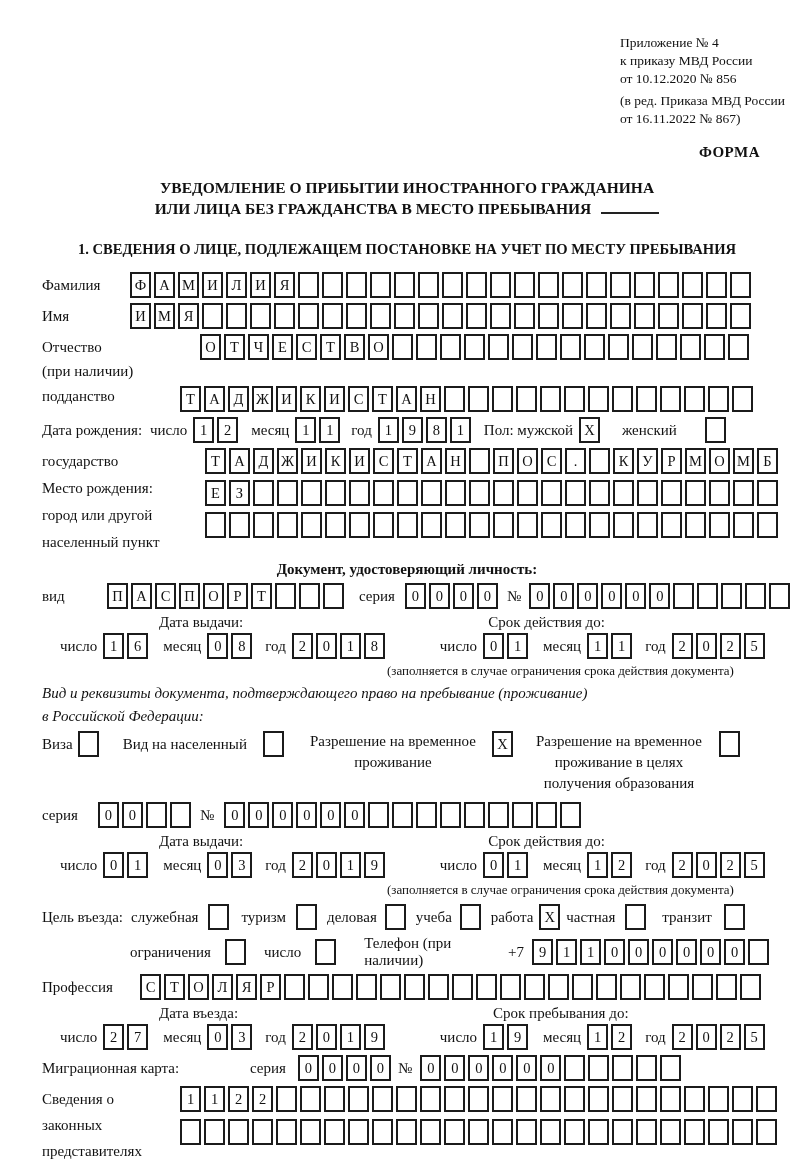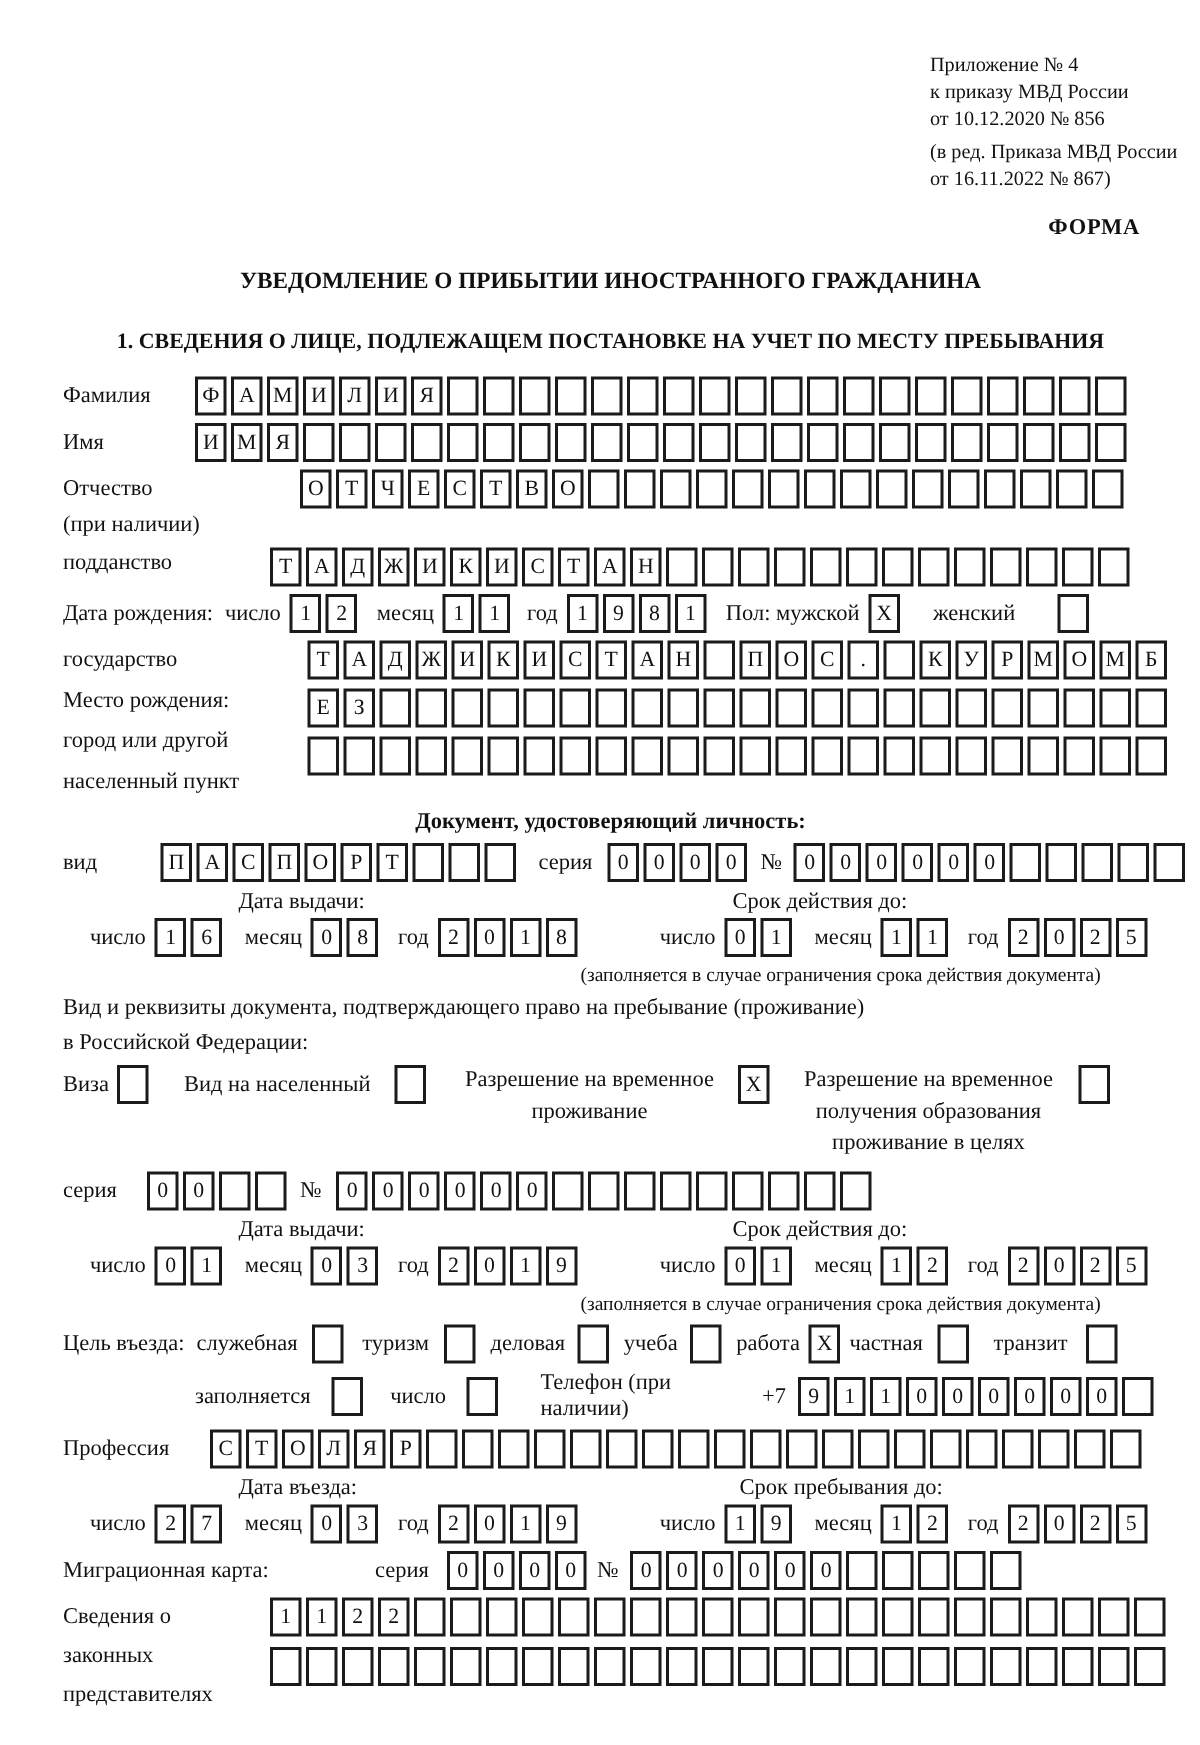--- a/index.html
+++ b/index.html
@@ -30,41 +30,42 @@
       margin-right:3px;text-align:center;line-height:22px;font-size:14.5px;background:#fff;}
   .chk{margin-right:0;}
   
   .boxrows .boxes{margin-bottom:6px;}
   .mlines{line-height:27px;}
   
   .dhead{display:flex;margin:3px 0 2px 0;}
   .dnote{font-size:13px;margin:-1px 0 6px 345px;}
   .dlbl{margin-right:6px;}
   .center-h{font-weight:bold;text-align:center;margin:4px 0 5px 0;}
-  .txtline{margin:4px 0 6px 0;}
+  .txtline{margin:4px 0 6px 0;font-style:italic;}
   .opt{flex:none;text-align:center;line-height:21px;}
   .pair{display:flex;align-items:center;}
 </style>
 </head>
 <body>
 
 <div class="page">
 
   <div class="hdr">
     <div class="hline">Приложение № 4</div>
     <div class="hline">к приказу МВД России</div>
     <div class="hline">от 10.12.2020 № 856</div>
     <div class="gap"></div>
     <div class="hline">(в ред. Приказа МВД России</div>
     <div class="hline">от 16.11.2022 № 867)</div>
   </div>
   <div class="forma">ФОРМА</div>
 
   <div class="title">
     <div>УВЕДОМЛЕНИЕ О ПРИБЫТИИ ИНОСТРАННОГО ГРАЖДАНИНА</div>
+    <div><span>ИЛИ ЛИЦА БЕЗ ГРАЖДАНСТВА В МЕСТО ПРЕБЫВАНИЯ</span><span class="blank"></span></div>
   </div>
 
   <div class="section-h">1. СВЕДЕНИЯ О ЛИЦЕ, ПОДЛЕЖАЩЕМ ПОСТАНОВКЕ НА УЧЕТ ПО МЕСТУ ПРЕБЫВАНИЯ</div>
 
   <div class="frow">
     <span class="lbl w88">Фамилия</span>
     <span class="boxes">
         <span class="cb">Ф</span>
         <span class="cb">А</span>
         <span class="cb">М</span>
@@ -394,22 +395,22 @@
     <span class="cb chk" style="margin-left:5px"></span>
     <span style="margin-left:24px;line-height:27px">Вид на населенный</span>
     <span class="cb chk" style="margin-left:16px"></span>
     <span class="opt" style="margin-left:20px;width:178px">
       <span style="display:block">Разрешение на временное</span>
       <span style="display:block">проживание</span>
     </span>
     <span class="cb chk" style="margin-left:10px">X</span>
     <span class="opt" style="margin-left:16px;width:180px">
       <span style="display:block">Разрешение на временное</span>
+      <span style="display:block">проживание в целях</span>
       <span style="display:block">получения образования</span>
-      <span style="display:block">проживание в целях</span>
     </span>
     <span class="cb chk" style="margin-left:10px"></span>
   </div>
 
   <div class="frow">
     <span>серия</span>
     <span class="boxes" style="margin-left:20px">
         <span class="cb">0</span>
         <span class="cb">0</span>
         <span class="cb"></span>
@@ -504,21 +505,21 @@
       <span>частная</span>
       <span class="cb chk" style="margin-left:10px"></span>
     </span>
     <span class="pair" style="margin-left:16px">
       <span>транзит</span>
       <span class="cb chk" style="margin-left:12px"></span>
     </span>
   </div>
 
   <div class="frow">
-    <span style="margin-left:88px">заполняется</span>
+    <span style="margin-left:88px">ограничения</span>
     <span class="cb chk" style="margin-left:14px"></span>
     <span style="margin-left:18px">число</span>
     <span class="cb chk" style="margin-left:14px"></span>
     <span style="margin-left:28px">Телефон (при наличии)</span>
     <span style="margin-left:26px;margin-right:8px">+7</span>
     <span class="boxes">
         <span class="cb">9</span>
         <span class="cb">1</span>
         <span class="cb">1</span>
         <span class="cb">0</span>

